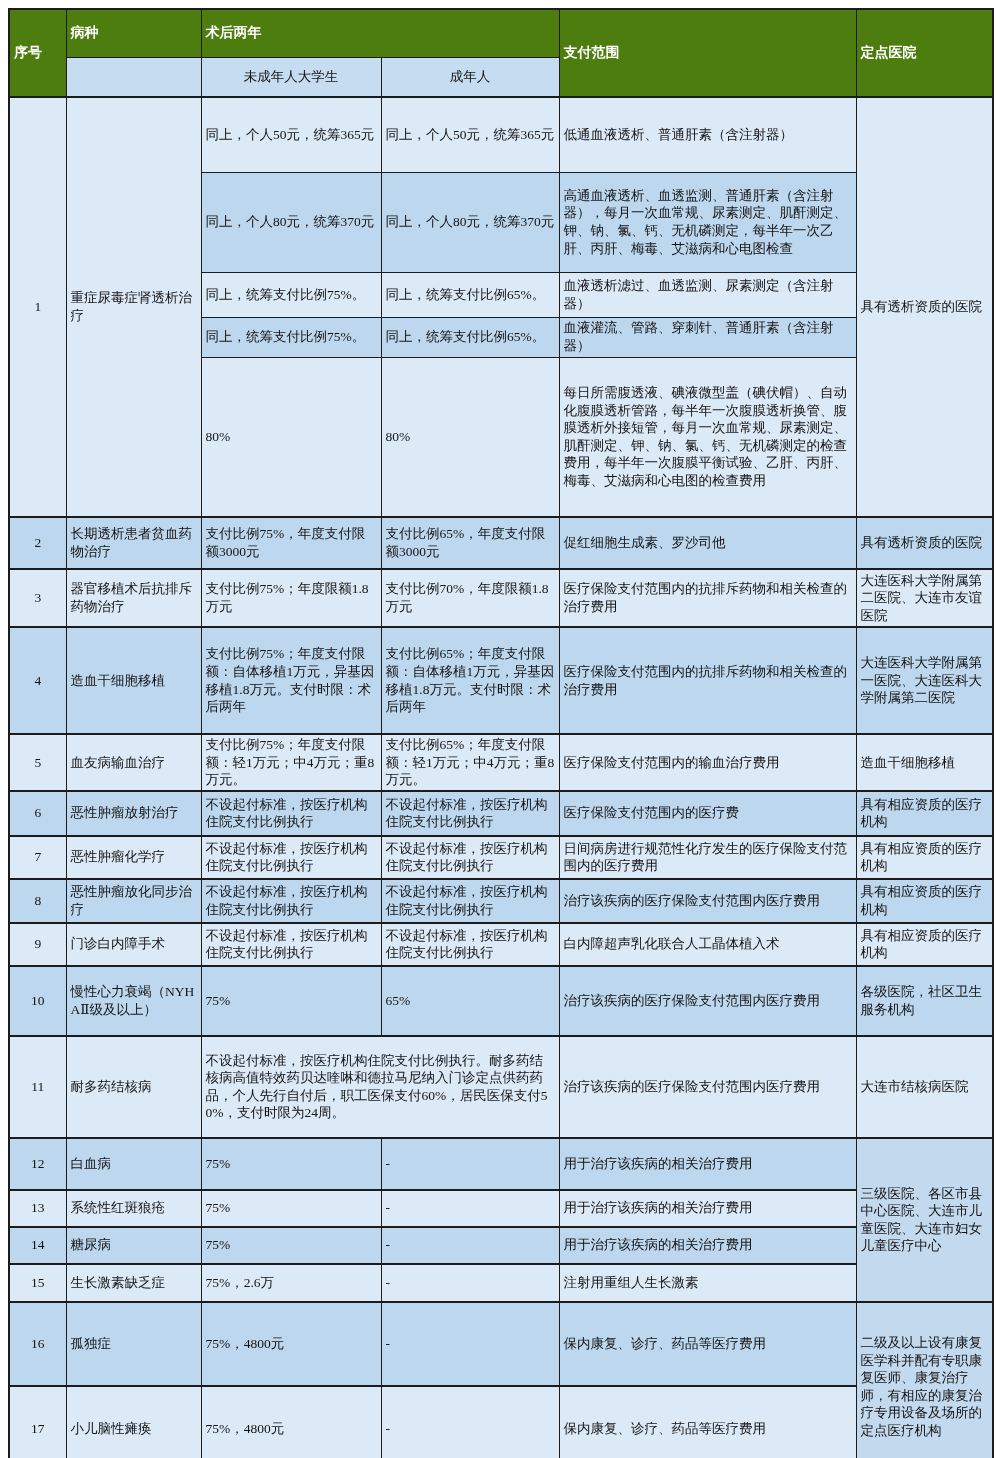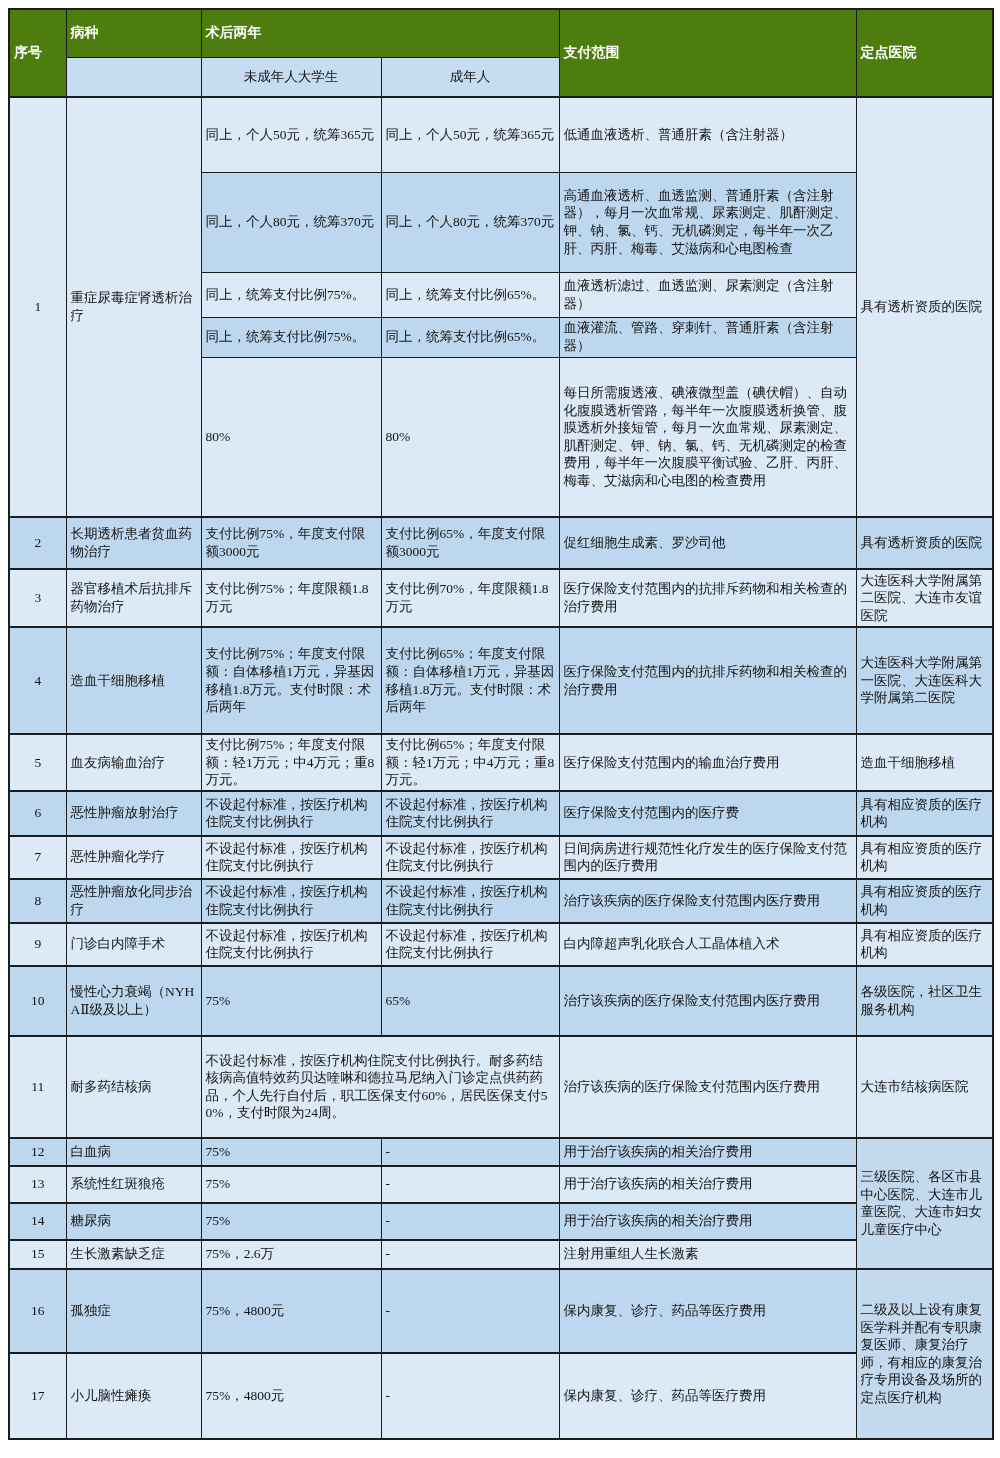--- a/index.html
+++ b/index.html
@@ -146,21 +146,21 @@
   </tr>
 
   <tr class="light major" style="height:102px">
     <td class="num">11</td>
     <td>耐多药结核病</td>
     <td colspan="2">不设起付标准，按医疗机构住院支付比例执行。耐多药结核病高值特效药贝达喹啉和德拉马尼纳入门诊定点供药药品，个人先行自付后，职工医保支付60%，居民医保支付50%，支付时限为24周。</td>
     <td>治疗该疾病的医疗保险支付范围内医疗费用</td>
     <td>大连市结核病医院</td>
   </tr>
 
-  <tr class="mid major" style="height:28px">
+  <tr class="mid major" style="height:52px">
     <td class="num">12</td>
     <td>白血病</td>
     <td>75%</td>
     <td>-</td>
     <td>用于治疗该疾病的相关治疗费用</td>
     <td class="bg-mid" rowspan="4">三级医院、各区市县中心医院、大连市儿童医院、大连市妇女儿童医疗中心</td>
   </tr>
   <tr class="light major" style="height:37px">
     <td class="num">13</td>
     <td>系统性红斑狼疮</td>
@@ -168,21 +168,21 @@
     <td>-</td>
     <td>用于治疗该疾病的相关治疗费用</td>
   </tr>
   <tr class="mid major" style="height:37px">
     <td class="num">14</td>
     <td>糖尿病</td>
     <td>75%</td>
     <td>-</td>
     <td>用于治疗该疾病的相关治疗费用</td>
   </tr>
-  <tr class="light major" style="height:29px">
+  <tr class="light major" style="height:38px">
     <td class="num">15</td>
     <td>生长激素缺乏症</td>
     <td>75%，2.6万</td>
     <td>-</td>
     <td>注射用重组人生长激素</td>
   </tr>
 
   <tr class="mid major" style="height:84px">
     <td class="num">16</td>
     <td>孤独症</td>

